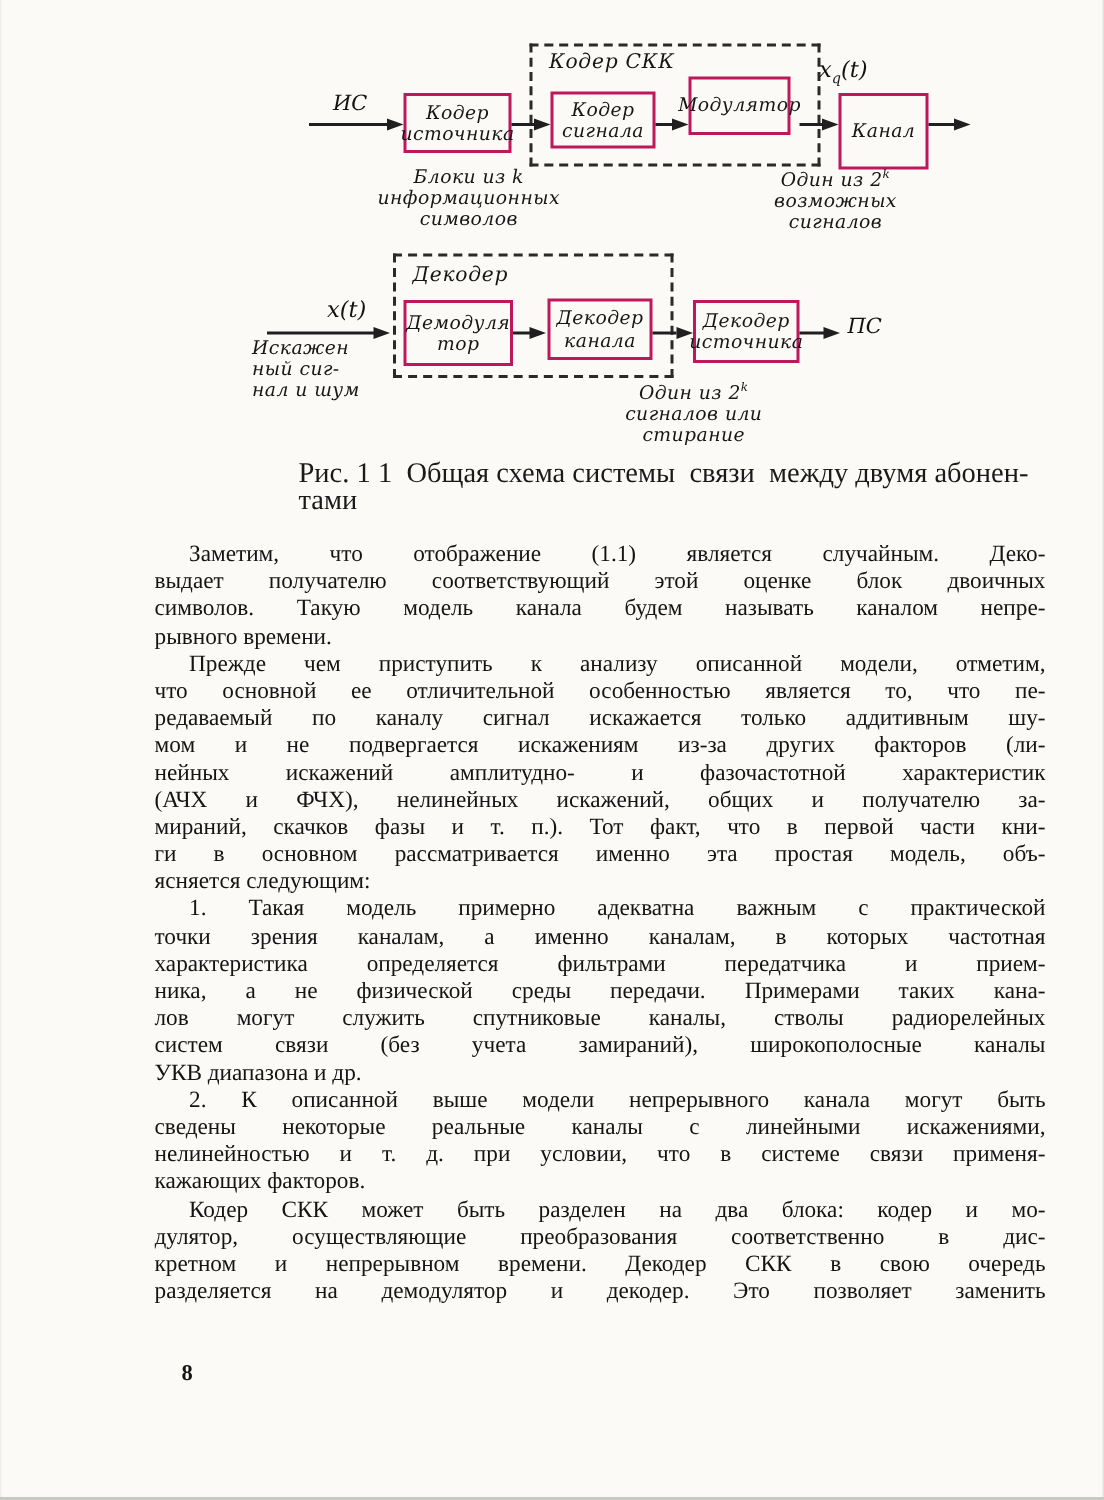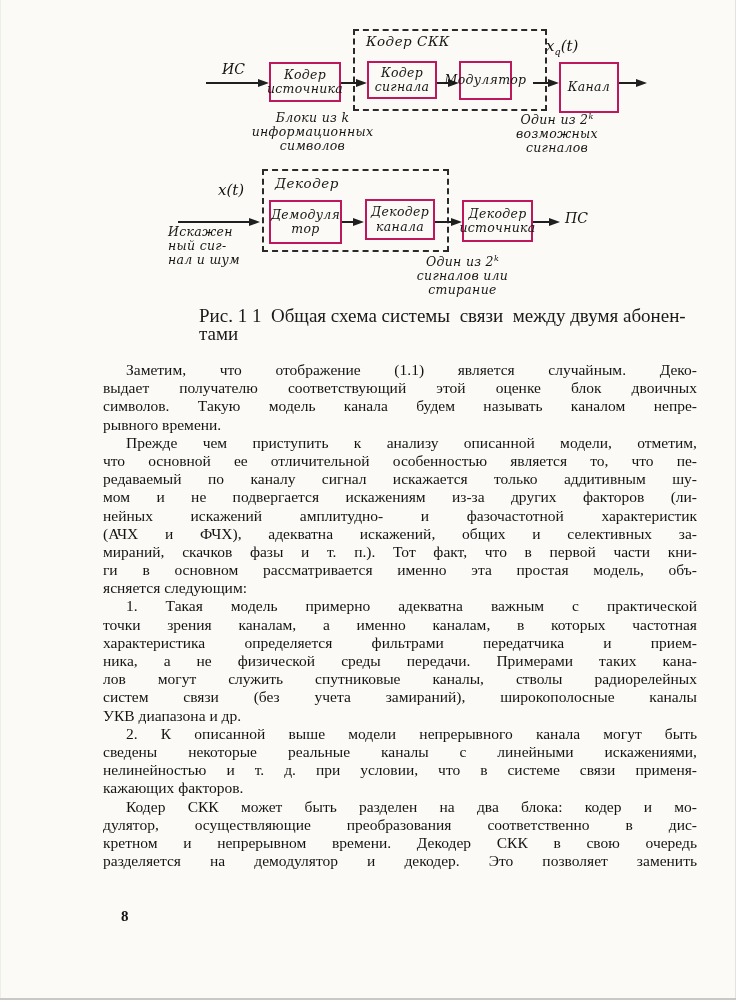--- a/index.html
+++ b/index.html
@@ -82,21 +82,21 @@
 
     <div class="hl" style="left:341px; top:82px; width:16px;"></div>
     <div class="ah" style="left:356px; top:79px;"></div>
 
     <div class="box" style="left:367px; top:61px; width:70px; height:38px;">Кодер
 сигнала</div>
 
     <div class="hl" style="left:437px; top:82px; width:12px;"></div>
     <div class="ah" style="left:448px; top:79px;"></div>
 
-    <div class="box" style="left:459px; top:61px; width:53px; height:39px;">Модулятор</div>
+    <div class="box" style="left:459px; top:51px; width:68px; height:39px;">Модулятор</div>
 
     <div class="hl" style="left:533px; top:82px; width:15px;"></div>
     <div class="ah" style="left:548px; top:79px;"></div>
 
     <span class="mathlab" style="left:546px; top:37px;">x<sub>q</sub>(t)</span>
 
     <div class="box" style="left:559px; top:62px; width:60px; height:51px;">Канал</div>
 
     <div class="hl" style="left:619px; top:82px; width:18px;"></div>
     <div class="ah" style="left:636px; top:79px;"></div>
@@ -108,21 +108,21 @@
       </div>
     <div class="note center" style="left:486px; top:113px; width:142px;">
         <div class="ln">Один из 2<sup>k</sup></div>
         <div class="ln">возможных</div>
         <div class="ln">сигналов</div>
       </div>
 
     <div class="dashed" style="left:262px; top:169px; width:187px; height:83px;"></div>
     <span class="dlab" style="left:275px; top:175px;">Декодер</span>
 
-    <span class="mathlab" style="left:218px; top:181px;">x(t)</span>
+    <span class="mathlab" style="left:218px; top:197px;">x(t)</span>
     <div class="hl" style="left:178px; top:221px; width:72px;"></div>
     <div class="ah" style="left:249px; top:218px;"></div>
     <div class="note" style="left:168px; top:225px; width:100px;">
         <div class="ln">Искажен</div>
         <div class="ln">ный сиг-</div>
         <div class="ln">нал и шум</div>
       </div>
 
     <div class="box" style="left:269px; top:200px; width:73px; height:44px;">Демодуля
 тор</div>
@@ -158,21 +158,21 @@
   <div class="body-text">
       <div class="bline first">Заметим, что отображение (1.1) является случайным. Деко-</div>
       <div class="bline">выдает получателю соответствующий этой оценке блок двоичных</div>
       <div class="bline">символов. Такую модель канала будем называть каналом непре-</div>
       <div class="bline end">рывного времени.</div>
       <div class="bline first">Прежде чем приступить к анализу описанной модели, отметим,</div>
       <div class="bline">что основной ее отличительной особенностью является то, что пе-</div>
       <div class="bline">редаваемый по каналу сигнал искажается только аддитивным шу-</div>
       <div class="bline">мом и не подвергается искажениям из-за других факторов (ли-</div>
       <div class="bline">нейных искажений амплитудно- и фазочастотной характеристик</div>
-      <div class="bline">(АЧХ и ФЧХ), адекватна искажений, общих и селективных за-</div>
+      <div class="bline">(АЧХ и ФЧХ), нелинейных искажений, общих и получателю за-</div>
       <div class="bline">мираний, скачков фазы и т. п.). Тот факт, что в первой части кни-</div>
       <div class="bline">ги в основном рассматривается именно эта простая модель, объ-</div>
       <div class="bline end">ясняется следующим:</div>
       <div class="bline first">1. Такая модель примерно адекватна важным с практической</div>
       <div class="bline">точки зрения каналам, а именно каналам, в которых частотная</div>
       <div class="bline">характеристика определяется фильтрами передатчика и прием-</div>
       <div class="bline">ника, а не физической среды передачи. Примерами таких кана-</div>
       <div class="bline">лов могут служить спутниковые каналы, стволы радиорелейных</div>
       <div class="bline">систем связи (без учета замираний), широкополосные каналы</div>
       <div class="bline end">УКВ диапазона и др.</div>

